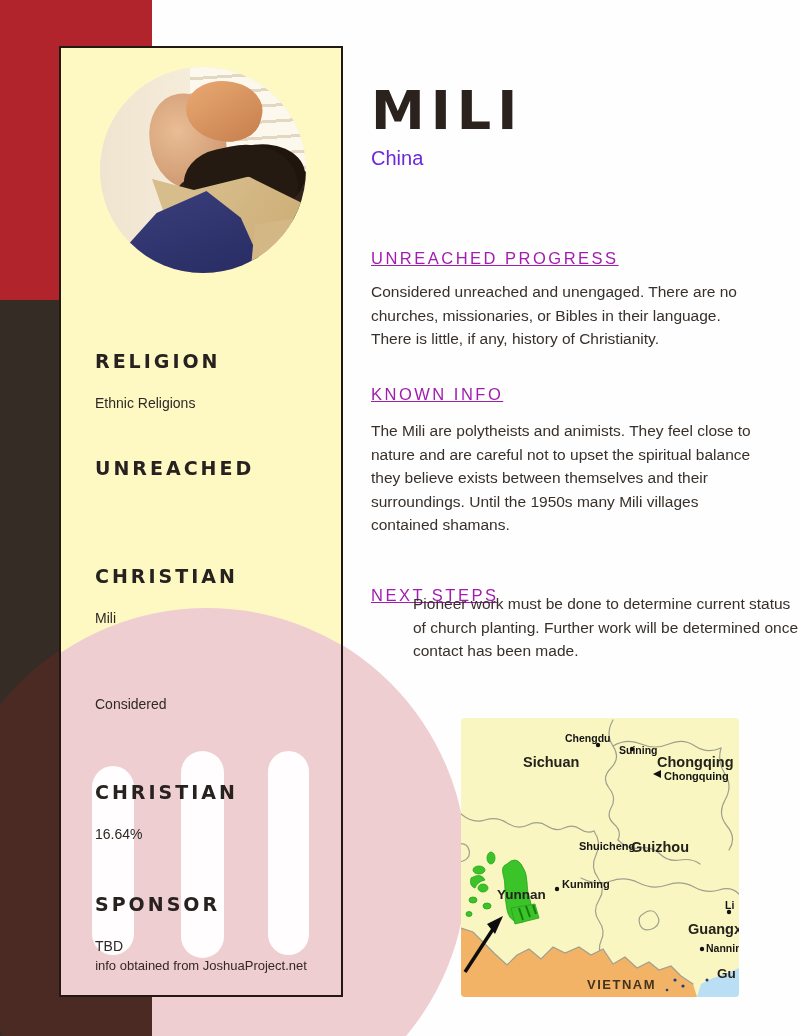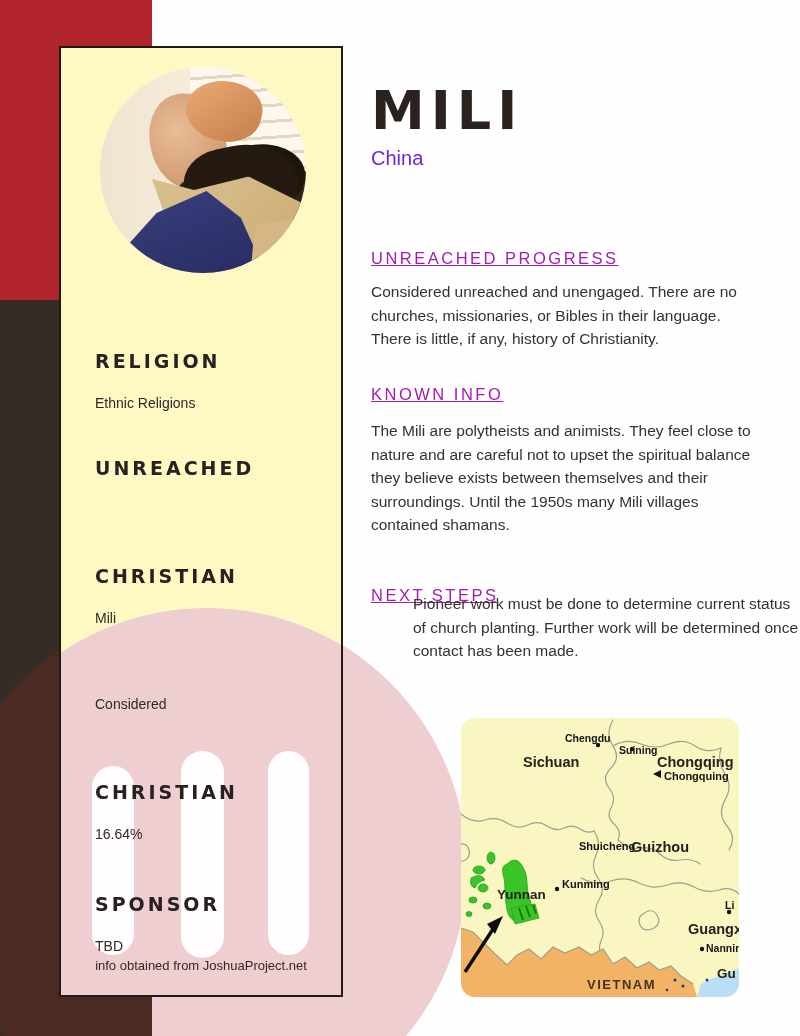--- a/index.html
+++ b/index.html
@@ -65,21 +65,21 @@
   .title{left:371px;top:84px;font-family:"DejaVu Sans",sans-serif;font-weight:bold;
          font-size:54px;letter-spacing:6px;color:#2b211d;line-height:1;}
   .country{left:371px;top:147px;font-size:20px;color:#6d28d9;}
   .sec-head{left:371px;width:390px;font-size:16.5px;letter-spacing:2.5px;color:#a21caf;text-decoration:underline;}
   .sec-body{left:371px;width:388px;font-size:15.5px;line-height:23.6px;color:#38302a;}
   .h1{top:249px;} .b1{top:280px;}
   .h2{top:385px;} .b2{top:419px;}
   .h3{top:586px;} .b3{top:592px;margin-left:42px;}
 
   
-  .map{left:461px;top:718px;width:278px;height:279px;border-radius:14px;overflow:hidden;}
+  .map{left:461px;top:718px;width:278px;height:279px;border-radius:4px;overflow:hidden;}
   .map svg{display:block;}
   .prov{font-family:"Liberation Sans",sans-serif;font-weight:bold;font-size:14.5px;fill:#23231c;}
   .city{font-family:"Liberation Sans",sans-serif;font-weight:bold;font-size:10.5px;fill:#141414;}
   .vn{font-family:"Liberation Sans",sans-serif;font-weight:bold;font-size:13px;
       letter-spacing:1.5px;fill:#43331f;}
   .border-line{fill:none;stroke:#a09f8e;stroke-width:1.2;stroke-linecap:round;}
 </style>
 </head>
 <body>
 

